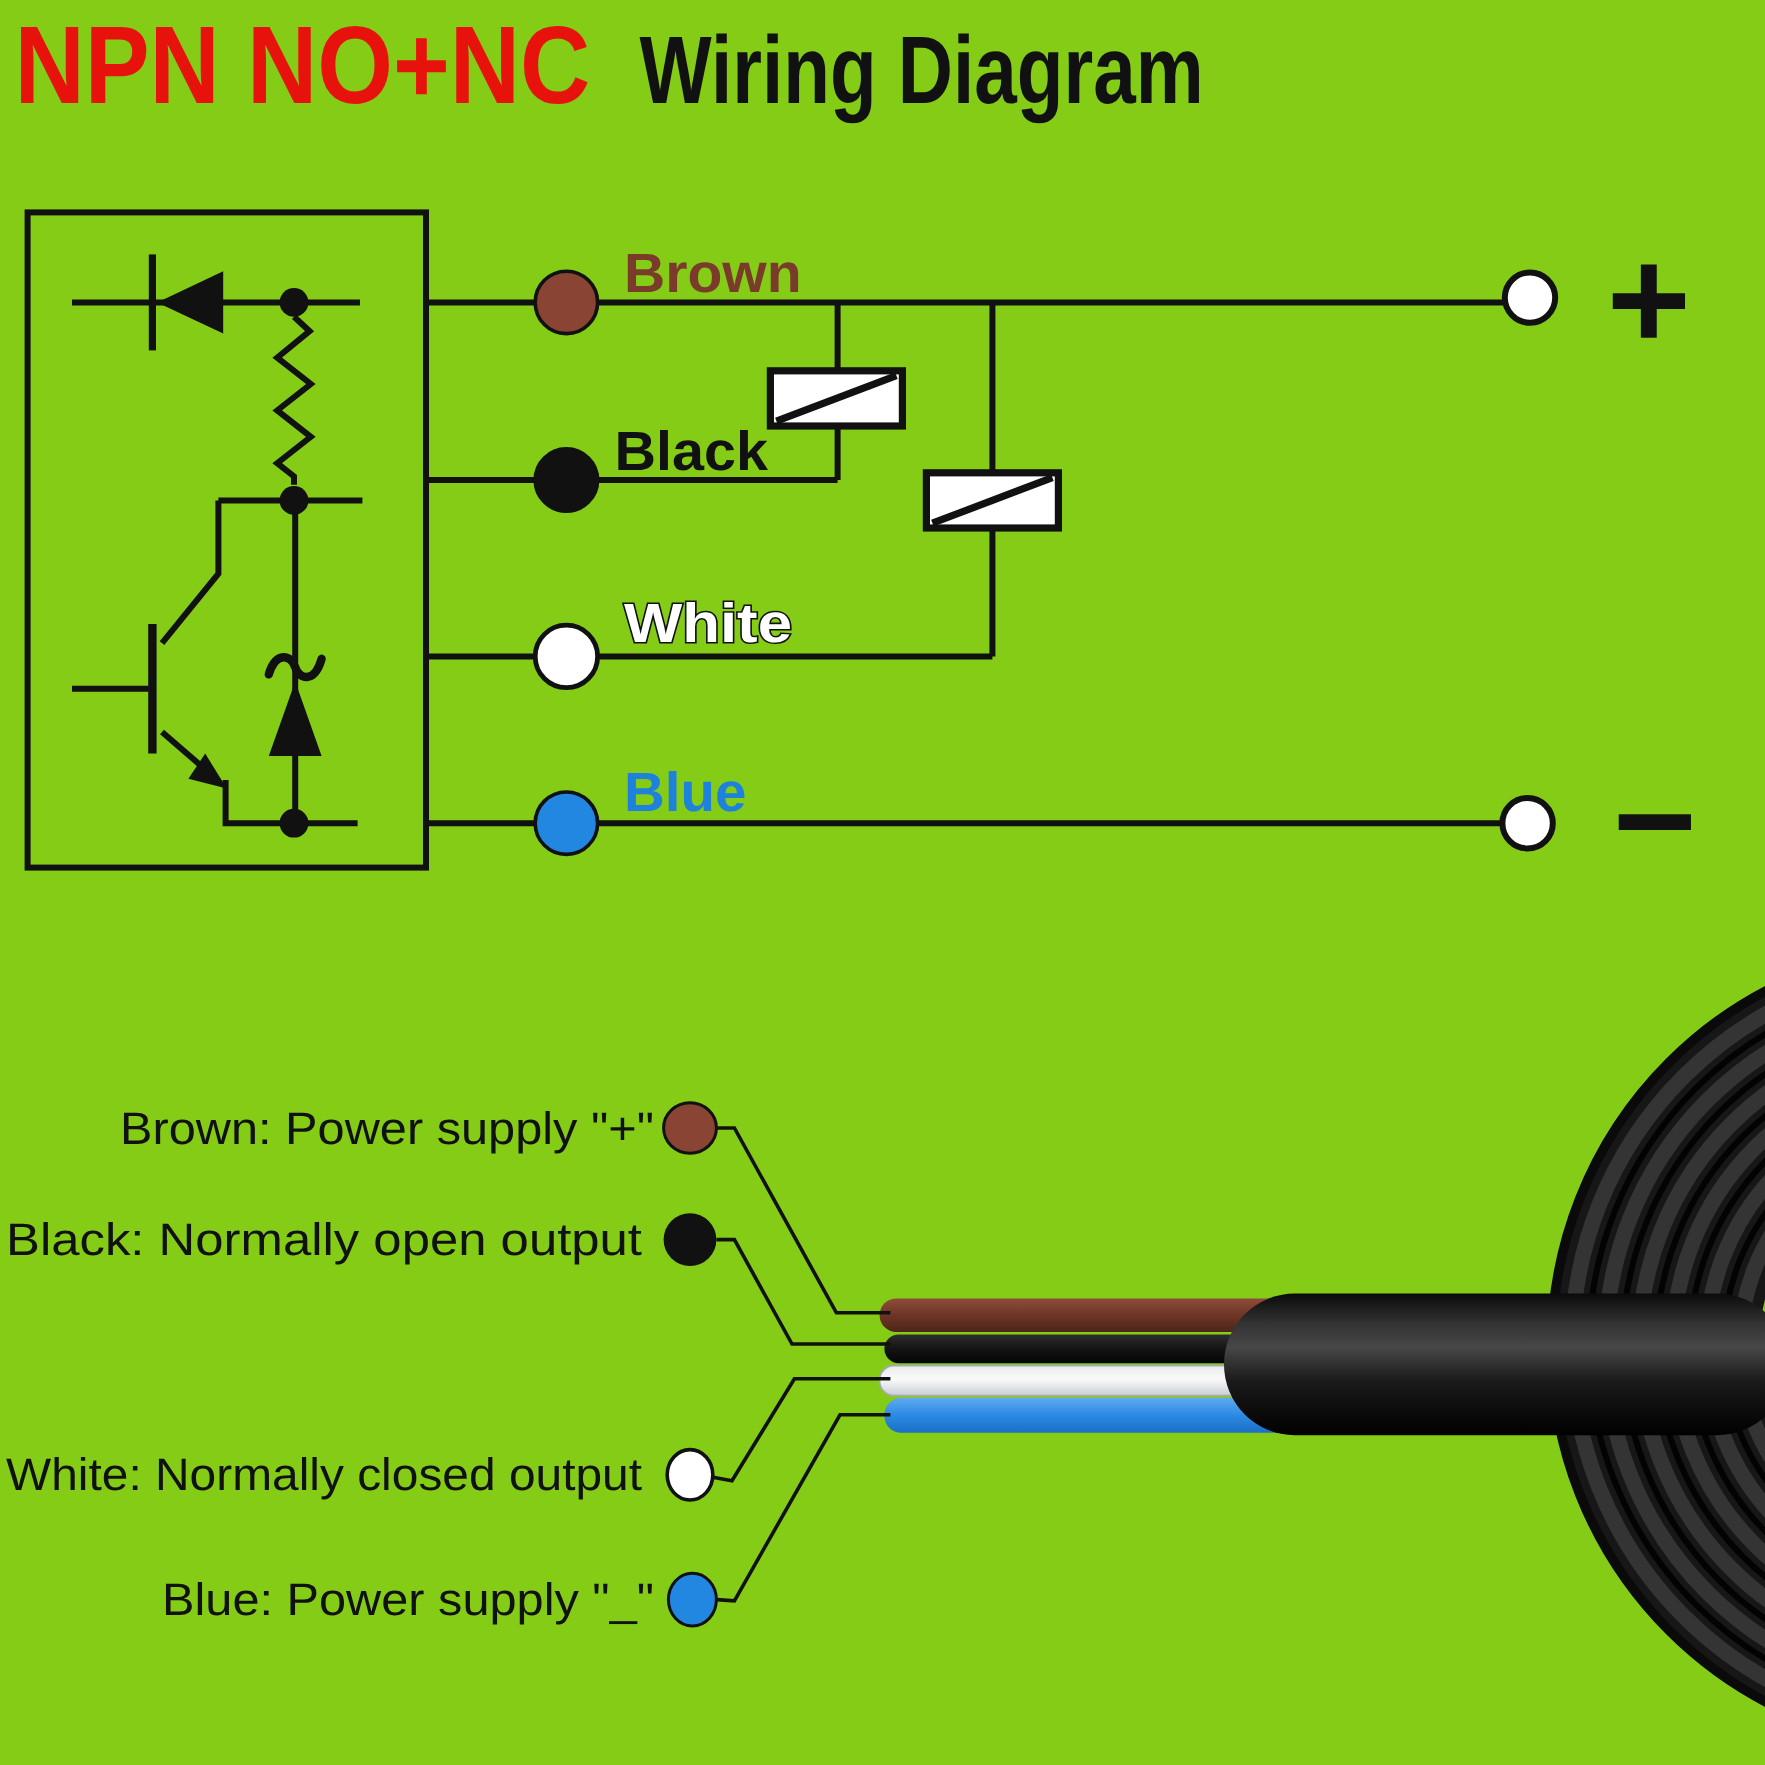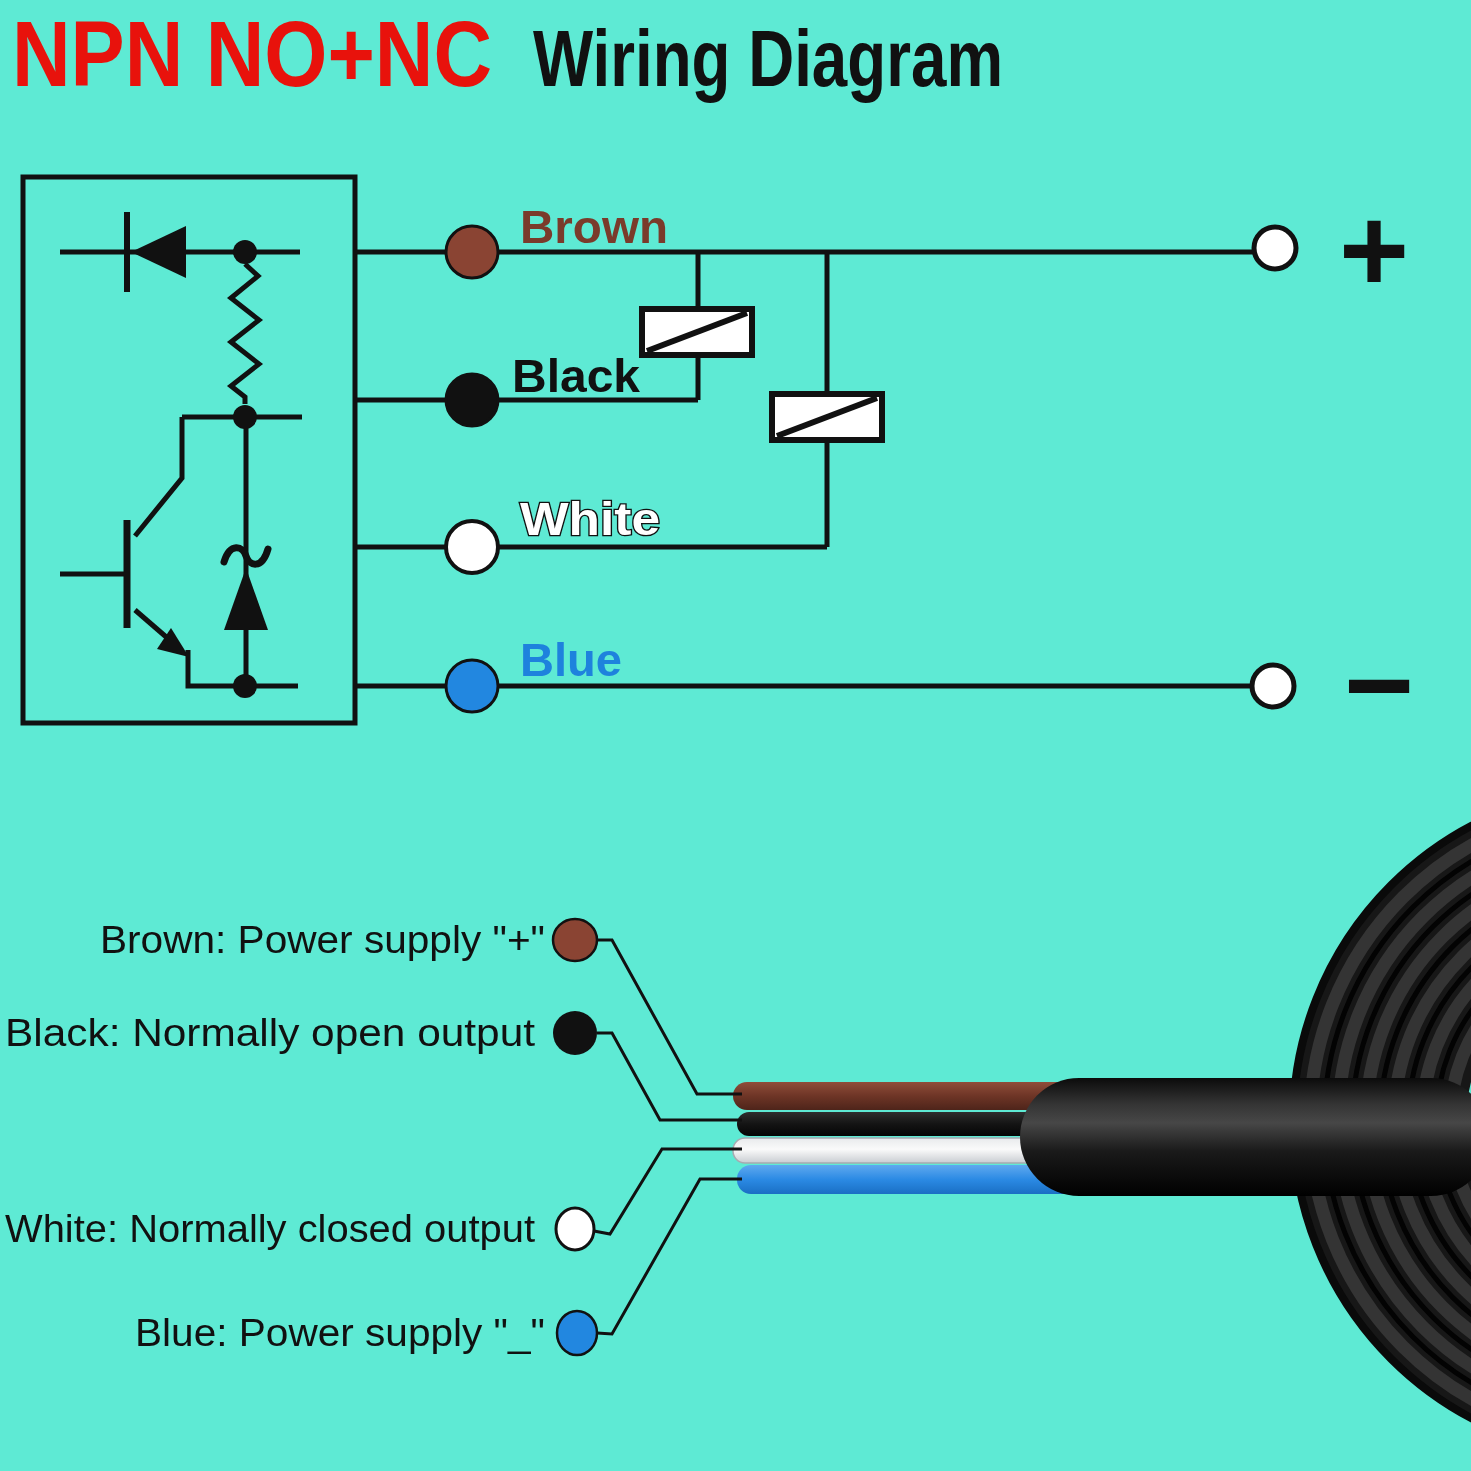--- a/index.html
+++ b/index.html
@@ -1,19 +1,19 @@
 <!DOCTYPE html>
 <html><head>
 <meta charset="utf-8">
 <style>
   html,body{margin:0;padding:0;background:#fff;}
   #stage{
     position:relative;
     width:1471px;height:1471px;
-    background:#5eead4;
+    background:#84cc16;
     font-family:"Liberation Sans",sans-serif;
     overflow:hidden;
   }
   svg{display:block;}
   text{font-family:"Liberation Sans",sans-serif;}
   .title-red{font-weight:bold;}
   .title-black{font-weight:bold;}
   .wire-label{font-weight:bold;}
   .legend-text{font-weight:normal;}
 </style>

